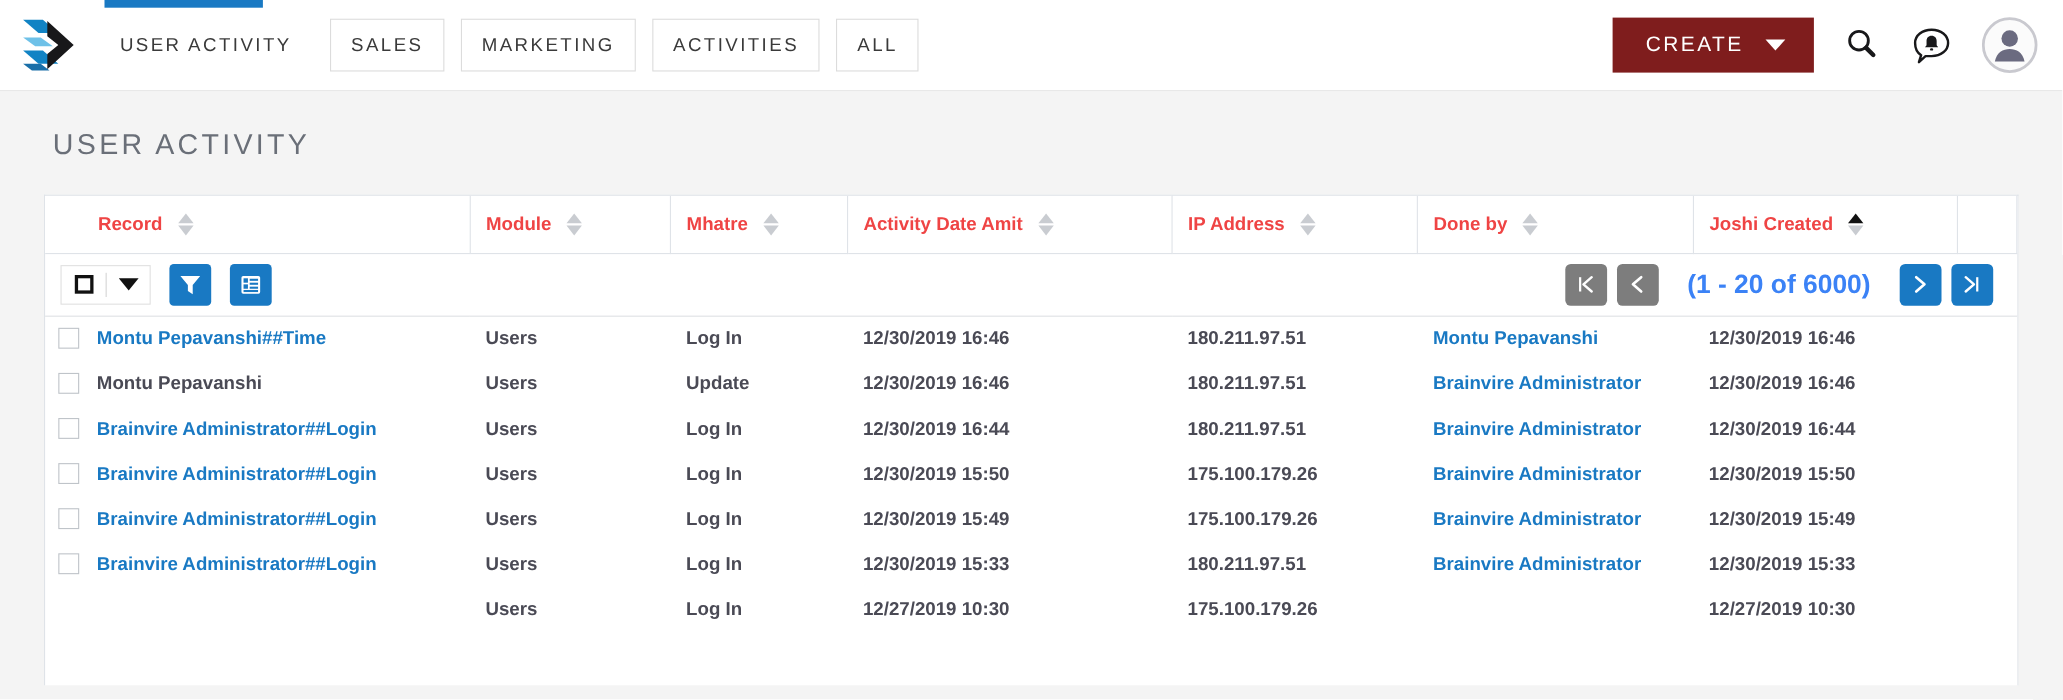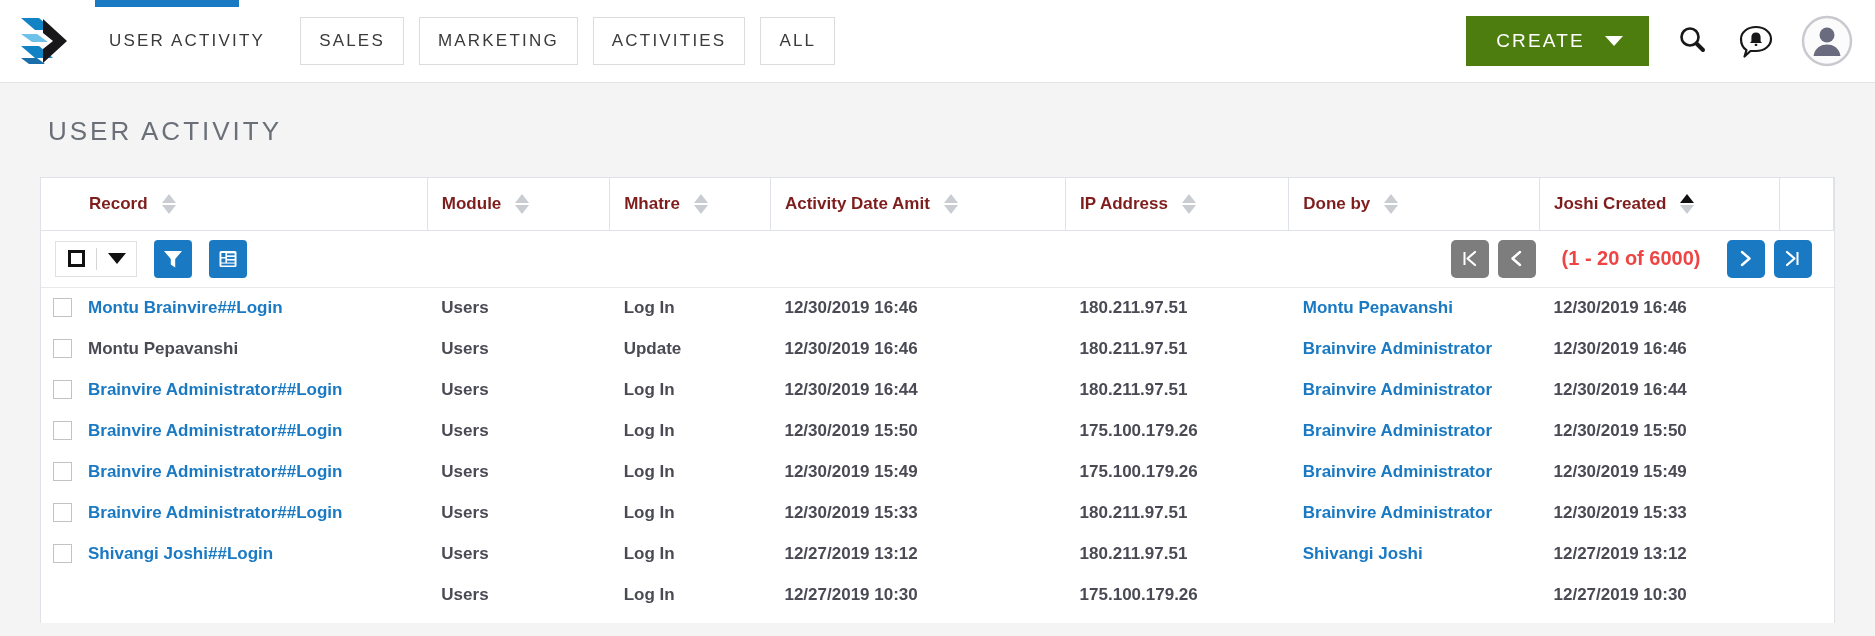--- a/index.html
+++ b/index.html
@@ -60,21 +60,21 @@
   }
 
   .topbar-right {
     margin-left: auto;
     display: flex;
     align-items: center;
     padding-right: 22px;
     gap: 26px;
   }
   .create-btn {
-    background: #4d7c0f;
+    background: #7f1d1d;
     color: #ffffff;
     border: none;
     font-size: 19px;
     letter-spacing: 2.2px;
     font-family: "Liberation Sans", sans-serif;
     padding: 14px 26px 14px 30px;
     display: flex; align-items: center; gap: 20px;
     cursor: pointer;
   }
   .caret-down {
@@ -113,21 +113,21 @@
     border-collapse: collapse;
     table-layout: fixed;
   }
   table.grid th {
     border-right: 1px solid #dfe3e8;
     border-bottom: 1px solid #dfe3e8;
     height: 52px;
     text-align: right;
     font-size: 17px;
     font-weight: bold;
-    color: #7f1d1d;
+    color: #ef4444;
     padding: 0 14px 0 0;
     vertical-align: middle;
     background: #fff;
   }
   th .th-inner { display: flex; align-items: center; gap: 14px; }
   th.c-record .th-inner { padding-left: 48px; }
   th.c-module .th-inner,
   th.c-event .th-inner,
   th.c-adt .th-inner,
   th.c-ip .th-inner,
@@ -178,23 +178,23 @@
   .pager { margin-left: auto; display: flex; align-items: center; gap: 9px; }
   .pg-btn {
     width: 38px; height: 38px;
     border-radius: 5px;
     display: flex; align-items: center; justify-content: center;
     cursor: pointer;
   }
   .pg-btn.disabled { background: #7d7d7d; }
   .pg-btn.enabled { background: #1979c3; }
   .pg-count {
-    font-size: 20px;
+    font-size: 24px;
     font-weight: bold;
-    color: #ef4444;
+    color: #3b82f6;
     margin: 0 17px;
     white-space: nowrap;
   }
 
   
   tbody.data td {
     height: 41px;
     font-size: 17px;
     font-weight: bold;
     color: #4a4a55;
@@ -420,21 +420,21 @@
             </div>
           </td>
         </tr>
       </tbody>
 
       <tbody class="data" id="rows-body">
           <tr>
             <td class="cell-record">
               <div class="rec-wrap">
                 <span class="row-cb"></span>
-                <span class="lnk">Montu Brainvire##Login</span>
+                <span class="lnk">Montu Pepavanshi##Time</span>
               </div>
             </td>
             <td>Users</td>
             <td>Log In</td>
             <td>12/30/2019 16:46</td>
             <td>180.211.97.51</td>
             <td><span class="lnk">Montu Pepavanshi</span></td>
             <td>12/30/2019 16:46</td>
             <td></td>
           </tr>
@@ -507,35 +507,20 @@
             </td>
             <td>Users</td>
             <td>Log In</td>
             <td>12/30/2019 15:33</td>
             <td>180.211.97.51</td>
             <td><span class="lnk">Brainvire Administrator</span></td>
             <td>12/30/2019 15:33</td>
             <td></td>
           </tr>
           <tr>
-            <td class="cell-record">
-              <div class="rec-wrap">
-                <span class="row-cb"></span>
-                <span class="lnk">Shivangi Joshi##Login</span>
-              </div>
-            </td>
-            <td>Users</td>
-            <td>Log In</td>
-            <td>12/27/2019 13:12</td>
-            <td>180.211.97.51</td>
-            <td><span class="lnk">Shivangi Joshi</span></td>
-            <td>12/27/2019 13:12</td>
-            <td></td>
-          </tr>
-          <tr>
             <td class="cell-record"></td>
             <td>Users</td>
             <td>Log In</td>
             <td>12/27/2019 10:30</td>
             <td>175.100.179.26</td>
             <td></td>
             <td>12/27/2019 10:30</td>
             <td></td>
           </tr>
         </tbody>

